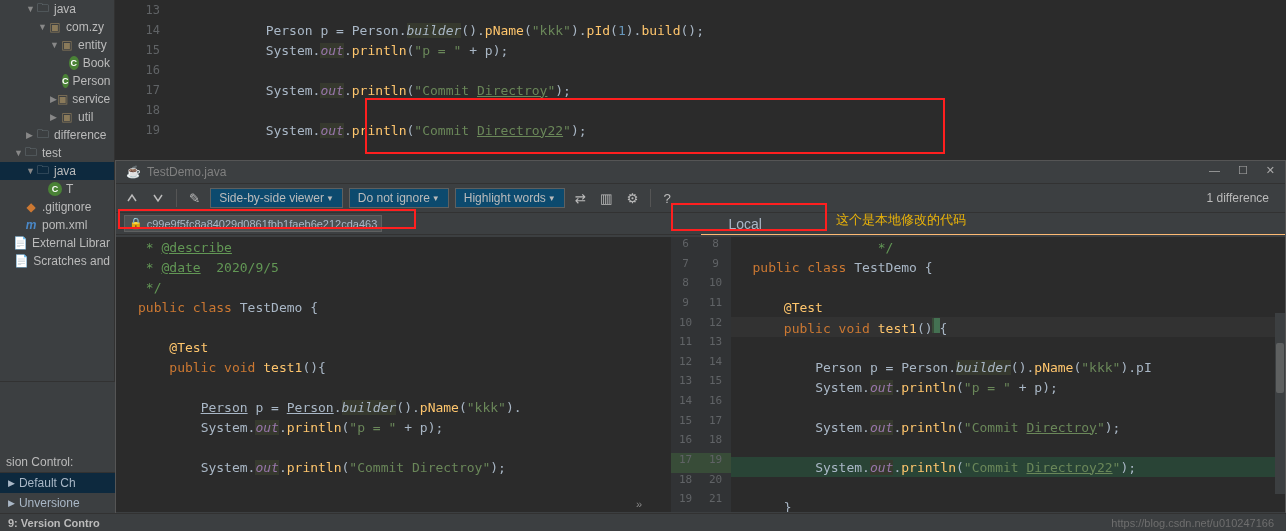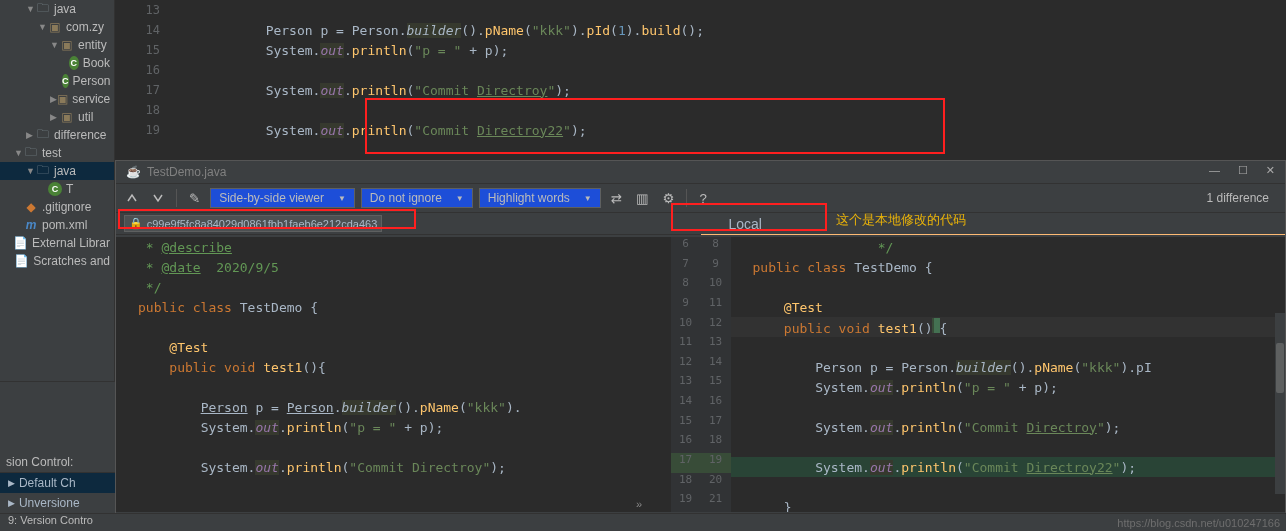--- a/index.html
+++ b/index.html
@@ -19,40 +19,40 @@
 .gutter-mark { width:8px; background:#2b2b2b; }
 .gutter-mark.green { background:#447152; }
 .code { padding-left:20px; white-space:pre; font-family:Consolas,monospace; }
 .kw{color:#cc7832;} .cls{color:#a9b7c6;} .field{color:#9876aa;font-style:italic;} .str{color:#6a8759;} .num{color:#6897bb;} .mth{color:#ffc66d;} .op{color:#a9b7c6;} .com{color:#629755;}
 .hl-italic{font-style:italic; background:#36392e;}
 .red-box { position:absolute; border:2px solid #ff1f1f; pointer-events:none; }
 .diff-popup { position:absolute; top:160px; left:0; right:0; bottom:0; background:#3c3f41; border:1px solid #555; }
 .diff-title { background:#3c3f41; padding:4px 10px; display:flex; align-items:center; gap:6px; color:#808080; font-size:12px; border-bottom:1px solid #323232; }
 .diff-toolbar { background:#3c3f41; padding:4px 6px; display:flex; align-items:center; gap:6px; border-bottom:1px solid #323232; }
 .tb-btn { background:transparent; border:none; color:#bbbbbb; padding:2px 4px; cursor:pointer; display:flex; align-items:center; }
-.tb-dropdown { background:#1d4ed8; border:1px solid #5e6060; color:#bbb; padding:2px 8px; font-size:12px; cursor:pointer; display:flex; align-items:center; gap:12px; }
+.tb-dropdown { background:#0c4a6e; border:1px solid #5e6060; color:#bbb; padding:2px 8px; font-size:12px; cursor:pointer; display:flex; align-items:center; gap:0; }
 .tb-dropdown .caret{font-size:8px;margin-left:2px;}
 .tb-sep { width:1px; height:18px; background:#555; margin:0 2px; }
 .diff-count { margin-left:auto; color:#bbb; font-size:12px; padding-right:10px;}
 .diff-headers { display:flex; background:#3c3f41; }
 .diff-header-left { flex:1; padding:2px 8px; display:flex; align-items:center; gap:6px; font-size:12px; border-bottom:1px solid #323232;}
 .diff-header-right { flex:1; padding:2px 8px; display:flex; align-items:center; gap:6px; font-size:14px; border-bottom:1px solid #fdba74;}
 .lock-badge{background:#4c5052;padding:1px 4px;border:1px solid #5e6060;font-size:11px;display:inline-flex;align-items:center;gap:4px;}
 .diff-body { display:flex; position:absolute; top:76px; left:0; right:0; bottom:18px; font-family:Consolas,monospace; font-size:13px; }
 .pane { flex:1; background:#2b2b2b; overflow:hidden; position:relative; }
 .center-gutters { width:60px; background:#313335; display:flex; flex-direction:column; }
 .cg-row{display:flex;height:20px;}
 .cg-num{width:30px;text-align:center;color:#606366;font-size:11px;}
 .pane-line{display:flex;height:20px;align-items:center;}
 .pane-gutter{width:10px;}
 .pane-code{padding-left:12px;white-space:pre;}
 .diff-add{background:#294436;}
 .diff-add-gutter{background:#384c38;}
-.status-bar{position:absolute;bottom:0;left:0;right:0;height:18px;background:#3c3f41;border-top:1px solid #323232;display:flex;align-items:flex-start;padding:0 8px;color:#bbb;font-size:11px;}
-.watermark{position:absolute;right:6px;bottom:2px;color:#6e6e6e;font-size:11px;z-index:100;}
+.status-bar{position:absolute;bottom:0;left:0;right:0;height:18px;background:#3c3f41;border-top:1px solid #323232;display:flex;align-items:center;padding:0 8px;color:#bbb;font-size:11px;font-weight:bold;}
+.watermark{position:absolute;right:12px;bottom:2px;color:#6e6e6e;font-size:11px;z-index:100;}
 .vc-panel{position:absolute;left:0;bottom:18px;width:115px;background:#3c3f41;border-top:1px solid #323232;padding-top:70px}
 .vc-title{padding:3px 6px;color:#bbb;font-size:12px;border-bottom:1px solid #323232;}
 .vc-item{padding:3px 8px;font-size:12px;display:flex;align-items:center;gap:4px;}
 .vc-item.sel{background:#0d293e;}
 .red-text{color:#eab308;font-size:13px;font-family:"Microsoft YaHei",sans-serif;position:absolute;pointer-events:none;}
 .win-controls{position:absolute;top:3px;right:10px;display:flex;gap:18px;color:#aaa;font-size:11px;}
 .scroll-right{position:absolute;right:0;top:76px;bottom:18px;width:10px;background:#3c3f41;}
 .scroll-thumb{position:absolute;top:30px;height:50px;width:8px;left:1px;background:#5e6060;border-radius:2px;}
 .cursor-line-hl{background:#323232;}
 .cursor-caret{display:inline-block;width:1px;height:15px;background:#9876aa;margin-left:-1px;border-left:2px solid #384c38;border-right:6px solid #447152;}

